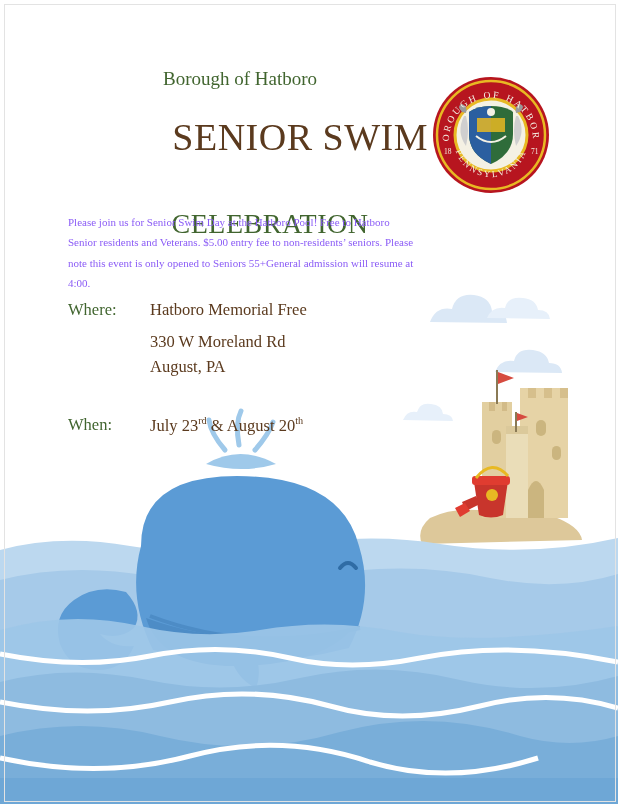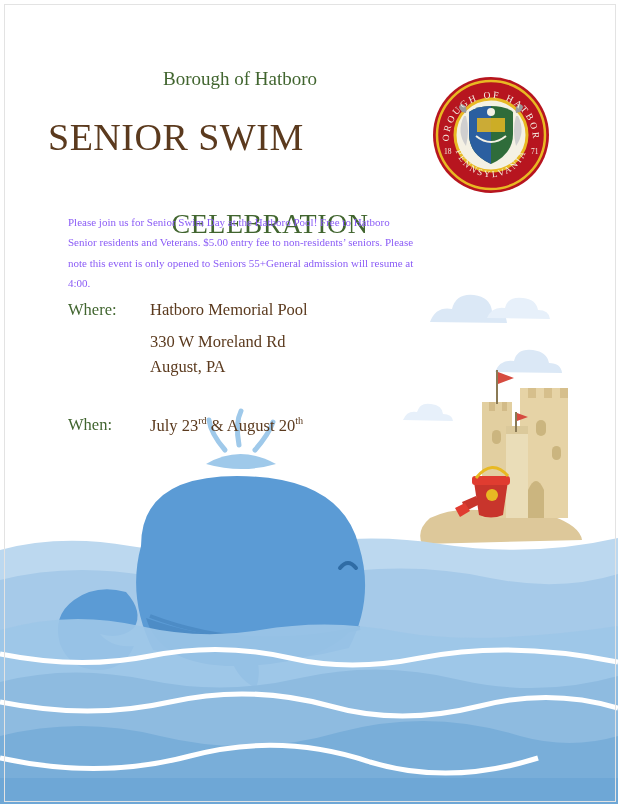--- a/index.html
+++ b/index.html
@@ -33,21 +33,21 @@
     text-align: center;
     font-size: 19px;
     color: #41652f;
     font-family: "Liberation Serif", serif;
   }
   .title-main {
     position: absolute;
     left: 48px;
     top: 115px;
     width: 380px;
-    text-align: left;
+    text-align: right;
     font-size: 38px;
     letter-spacing: 0.5px;
     color: #5b3a1e;
     font-family: "Liberation Serif", serif;
   }
   .title-sub {
     position: absolute;
     left: 80px;
     top: 160px;
     width: 380px;
@@ -249,21 +249,21 @@
   </svg>
 
   <div class="org-name">Borough of Hatboro</div>
   <div class="title-main">SENIOR SWIM</div>
   <div class="title-sub">CELEBRATION</div>
 
   <div class="blurb">Please join us for Senior Swim Day at the Hatboro Pool! Free to Hatboro Senior residents and Veterans. $5.00 entry fee to non-residents’ seniors. Please note this event is only opened to Seniors 55+General admission will resume at 4:00.</div>
 
   <div class="detail-row row-where" style="width:420px;height:22px;">
     <span class="detail-label">Where:</span>
-    <span class="detail-value">Hatboro Memorial Pool</span>
+    <span class="detail-value">Hatboro Memorial Free</span>
   </div>
   <div class="detail-row row-where-l2" style="width:420px;height:22px;text-align:center;">
     <span class="detail-value">330 W Moreland Rd</span>
   </div>
   <div class="detail-row row-where-l3" style="width:420px;height:22px;">
     <span class="detail-value">August, PA</span>
   </div>
 
   <div class="detail-row row-when" style="width:420px;height:22px;margin-top:22px;">
     <span class="detail-label">When:</span>

